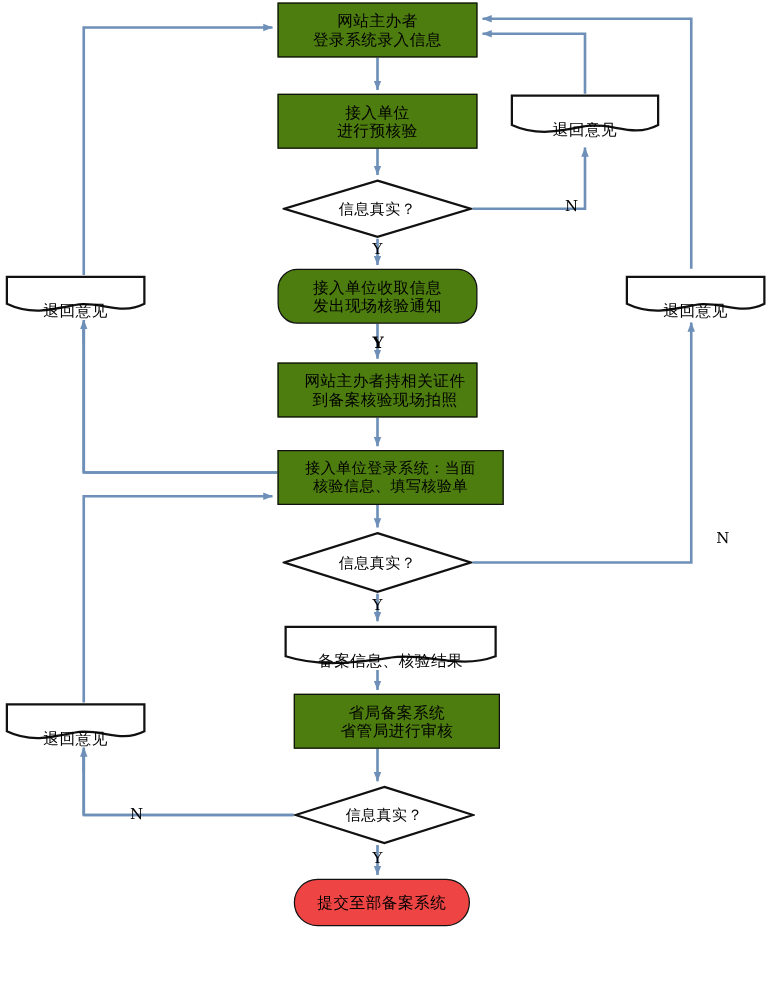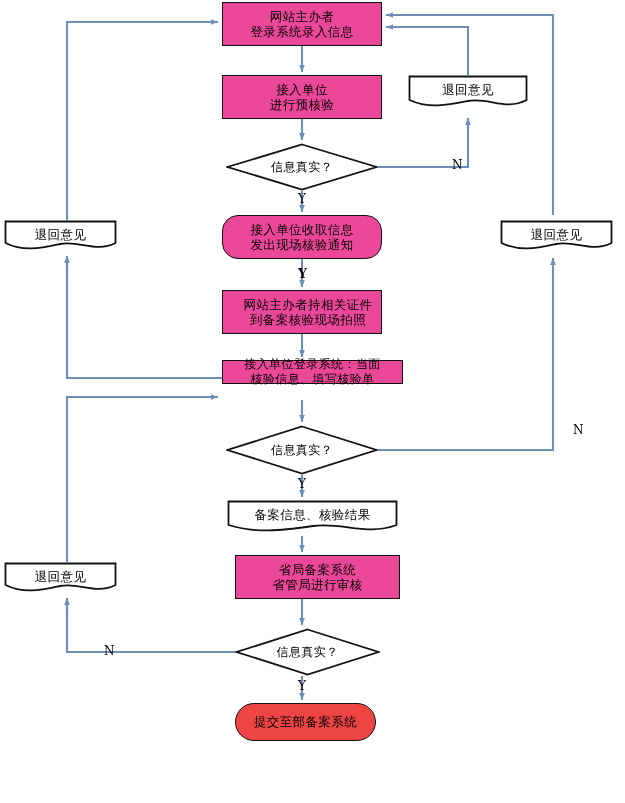--- a/index.html
+++ b/index.html
@@ -3,27 +3,27 @@
 <meta charset="utf-8">
 <style>
   html,body{margin:0;padding:0;background:#ffffff;}
   body{font-family:"DejaVu Sans","Liberation Sans",sans-serif;}
   #canvas{position:relative;width:625px;height:803px;background:#fff;overflow:hidden;}
   svg#wires{position:absolute;left:0;top:0;width:625px;height:803px;}
 
   .node{position:absolute;box-sizing:border-box;display:flex;align-items:center;
         justify-content:center;text-align:center;color:#000;line-height:1.22;
         font-size:12.5px;letter-spacing:.4px;white-space:pre-line;}
-  .proc{border:1.6px solid #111;background:#ec4899;}
+  .proc{border:1.6px solid #111;background:#4d7c0f;}
   .term{border:1.8px solid #111;background:#ef4444;border-radius:22px;}
   .doc-wrap{position:absolute;}
   .doc-wrap svg{position:absolute;left:0;top:0;}
   .doc-label{position:absolute;left:0;top:0;width:100%;display:flex;
              align-items:flex-start;justify-content:center;color:#000;
-             font-size:12.5px;letter-spacing:.4px;padding-top:7px;box-sizing:border-box;}
+             font-size:12.5px;letter-spacing:.4px;padding-top:21px;box-sizing:border-box;}
   .dia-wrap{position:absolute;}
   .dia-wrap svg{position:absolute;left:0;top:0;}
   .dia-label{position:absolute;left:0;top:0;width:100%;height:100%;
              display:flex;align-items:center;justify-content:center;
              color:#000;font-size:12px;letter-spacing:.4px;}
   .edge-label{position:absolute;color:#000;font-size:12px;
               font-family:"DejaVu Serif","Liberation Serif",serif;}
   .edge-label.bold{font-weight:bold;font-size:12.5px;}
 </style>
 </head>
@@ -85,21 +85,21 @@
     </svg>
     <div class="dia-label">信息真实？</div>
   </div>
 
   <div class="node proc" style="left:222px;top:215px;width:160px;height:44px;border-radius:16px;">接入单位收取信息
 发出现场核验通知</div>
 
   <div class="node proc" style="left:222px;top:290px;width:160px;height:44px;padding-left:12px;">网站主办者持相关证件
 到备案核验现场拍照</div>
 
-  <div class="node proc" style="left:222px;top:360px;width:181px;height:24px;font-size:12px;">接入单位登录系统：当面
+  <div class="node proc" style="left:222px;top:360px;width:181px;height:44px;font-size:12px;">接入单位登录系统：当面
 核验信息、填写核验单</div>
 
   <div class="dia-wrap" style="left:226px;top:425px;width:152px;height:50px;">
     <svg width="152" height="50" viewBox="0 0 152 50" xmlns="http://www.w3.org/2000/svg">
       <polygon points="76,1.5 150.5,25 76,48.5 1.5,25" fill="#fff" stroke="#111" stroke-width="1.8"></polygon>
     </svg>
     <div class="dia-label">信息真实？</div>
   </div>
 
   <div class="doc-wrap" style="left:227px;top:500px;width:171px;height:35px;">

